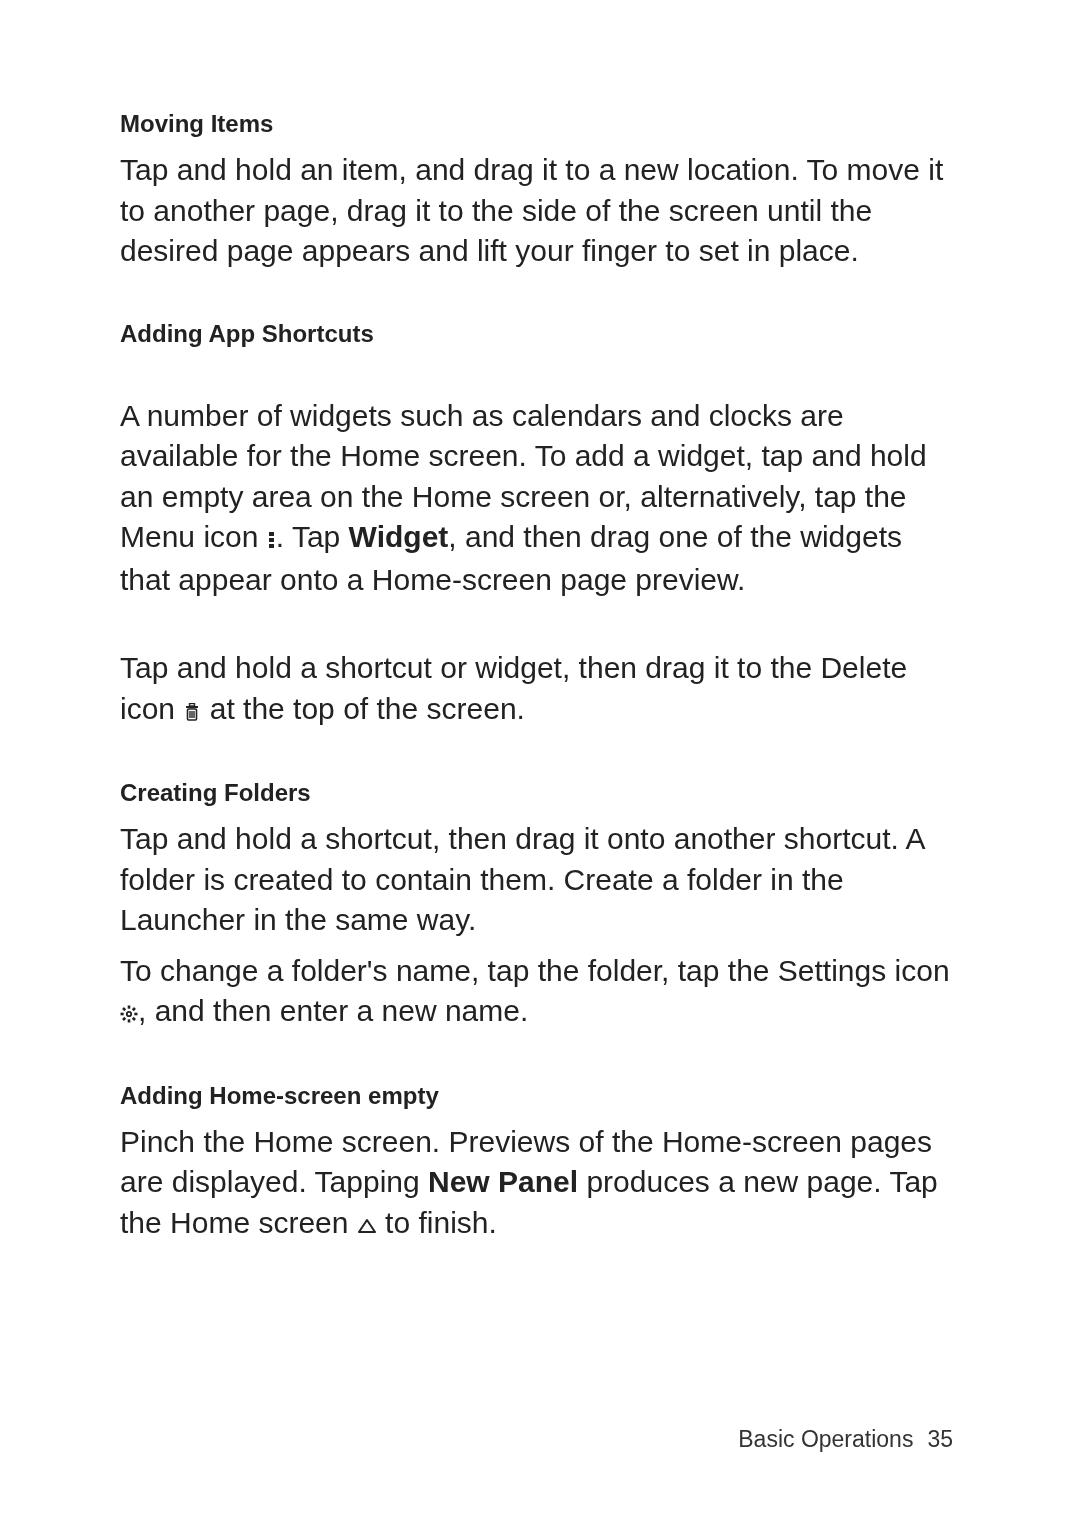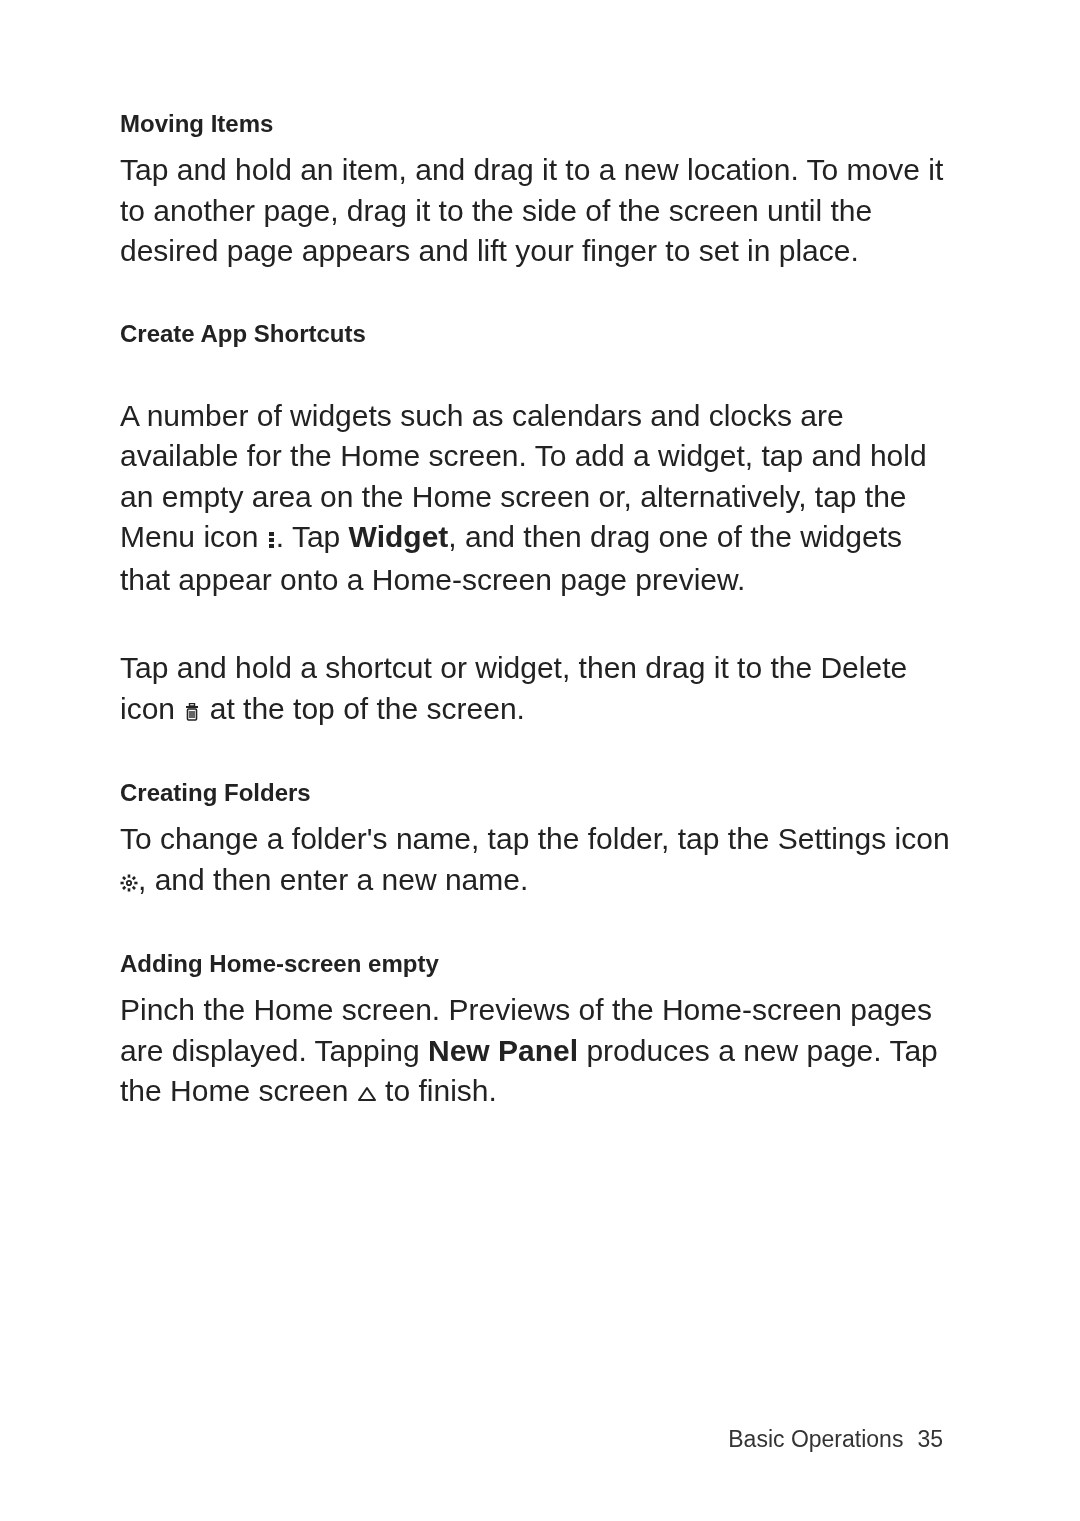--- a/index.html
+++ b/index.html
@@ -34,40 +34,40 @@
   .bold {
     font-weight: 600;
   }
   .icon {
     display: inline-block;
     vertical-align: -2px;
   }
   .footer {
     position: absolute;
     bottom: 68px;
-    right: 137px;
+    right: 127px;
     font-size: 23px;
     color: #333;
   }
   .footer .pn {
     margin-left: 14px;
   }
 </style>
 </head>
 <body>
 
 <div class="page">
 
   <div class="section">
     <p class="section-heading">Moving Items</p>
     <p class="body-text">Tap and hold an item, and drag it to a new location. To move it to another page, drag it to the side of the screen until the desired page appears and lift your finger to set in place.</p>
   </div>
 
   <div class="section">
-    <p class="section-heading">Create App Shortcuts</p>
+    <p class="section-heading">Adding App Shortcuts</p>
   </div>
 
   <div class="section">
     <p class="body-text">
       <span>A number of widgets such as calendars and clocks are available for the Home screen. To add a widget, tap and hold an empty area on the Home screen or, alternatively, tap the Menu icon </span><span class="icon"><svg width="9" height="18" viewBox="0 0 9 18">
             <rect x="2" y="1" width="5" height="4" fill="#222"></rect>
             <rect x="2" y="7" width="5" height="4" fill="#222"></rect>
             <rect x="2" y="13" width="5" height="4" fill="#222"></rect>
           </svg></span><span>. Tap </span><span class="bold">Widget</span><span>, and then drag one of the widgets that appear onto a Home-screen page preview.</span>
     </p>
@@ -81,20 +81,21 @@
             <rect x="4.5" y="6" width="9" height="11" rx="1" fill="none" stroke="#222" stroke-width="1.6"></rect>
             <line x1="7" y1="8" x2="7" y2="15" stroke="#222" stroke-width="1.4"></line>
             <line x1="9" y1="8" x2="9" y2="15" stroke="#222" stroke-width="1.4"></line>
             <line x1="11" y1="8" x2="11" y2="15" stroke="#222" stroke-width="1.4"></line>
           </svg></span><span> at the top of the screen.</span>
     </p>
   </div>
 
   <div class="section">
     <p class="section-heading">Creating Folders</p>
+    <p class="body-text">Tap and hold a shortcut, then drag it onto another shortcut. A folder is created to contain them. Create a folder in the Launcher in the same way.</p>
     <p class="body-text">
       <span>To change a folder's name, tap the folder, tap the Settings icon </span><span class="icon"><svg width="18" height="18" viewBox="0 0 18 18">
             <g fill="#222">
               <circle cx="9" cy="9" r="2.2" fill="#fff" stroke="#222" stroke-width="1.8"></circle>
               <g transform="translate(9,9)">
                 <rect x="-1.3" y="-8.5" width="2.6" height="3.2"></rect>
                 <rect x="-1.3" y="5.3" width="2.6" height="3.2"></rect>
                 <rect x="-8.5" y="-1.3" width="3.2" height="2.6"></rect>
                 <rect x="5.3" y="-1.3" width="3.2" height="2.6"></rect>
                 <g transform="rotate(45)">

